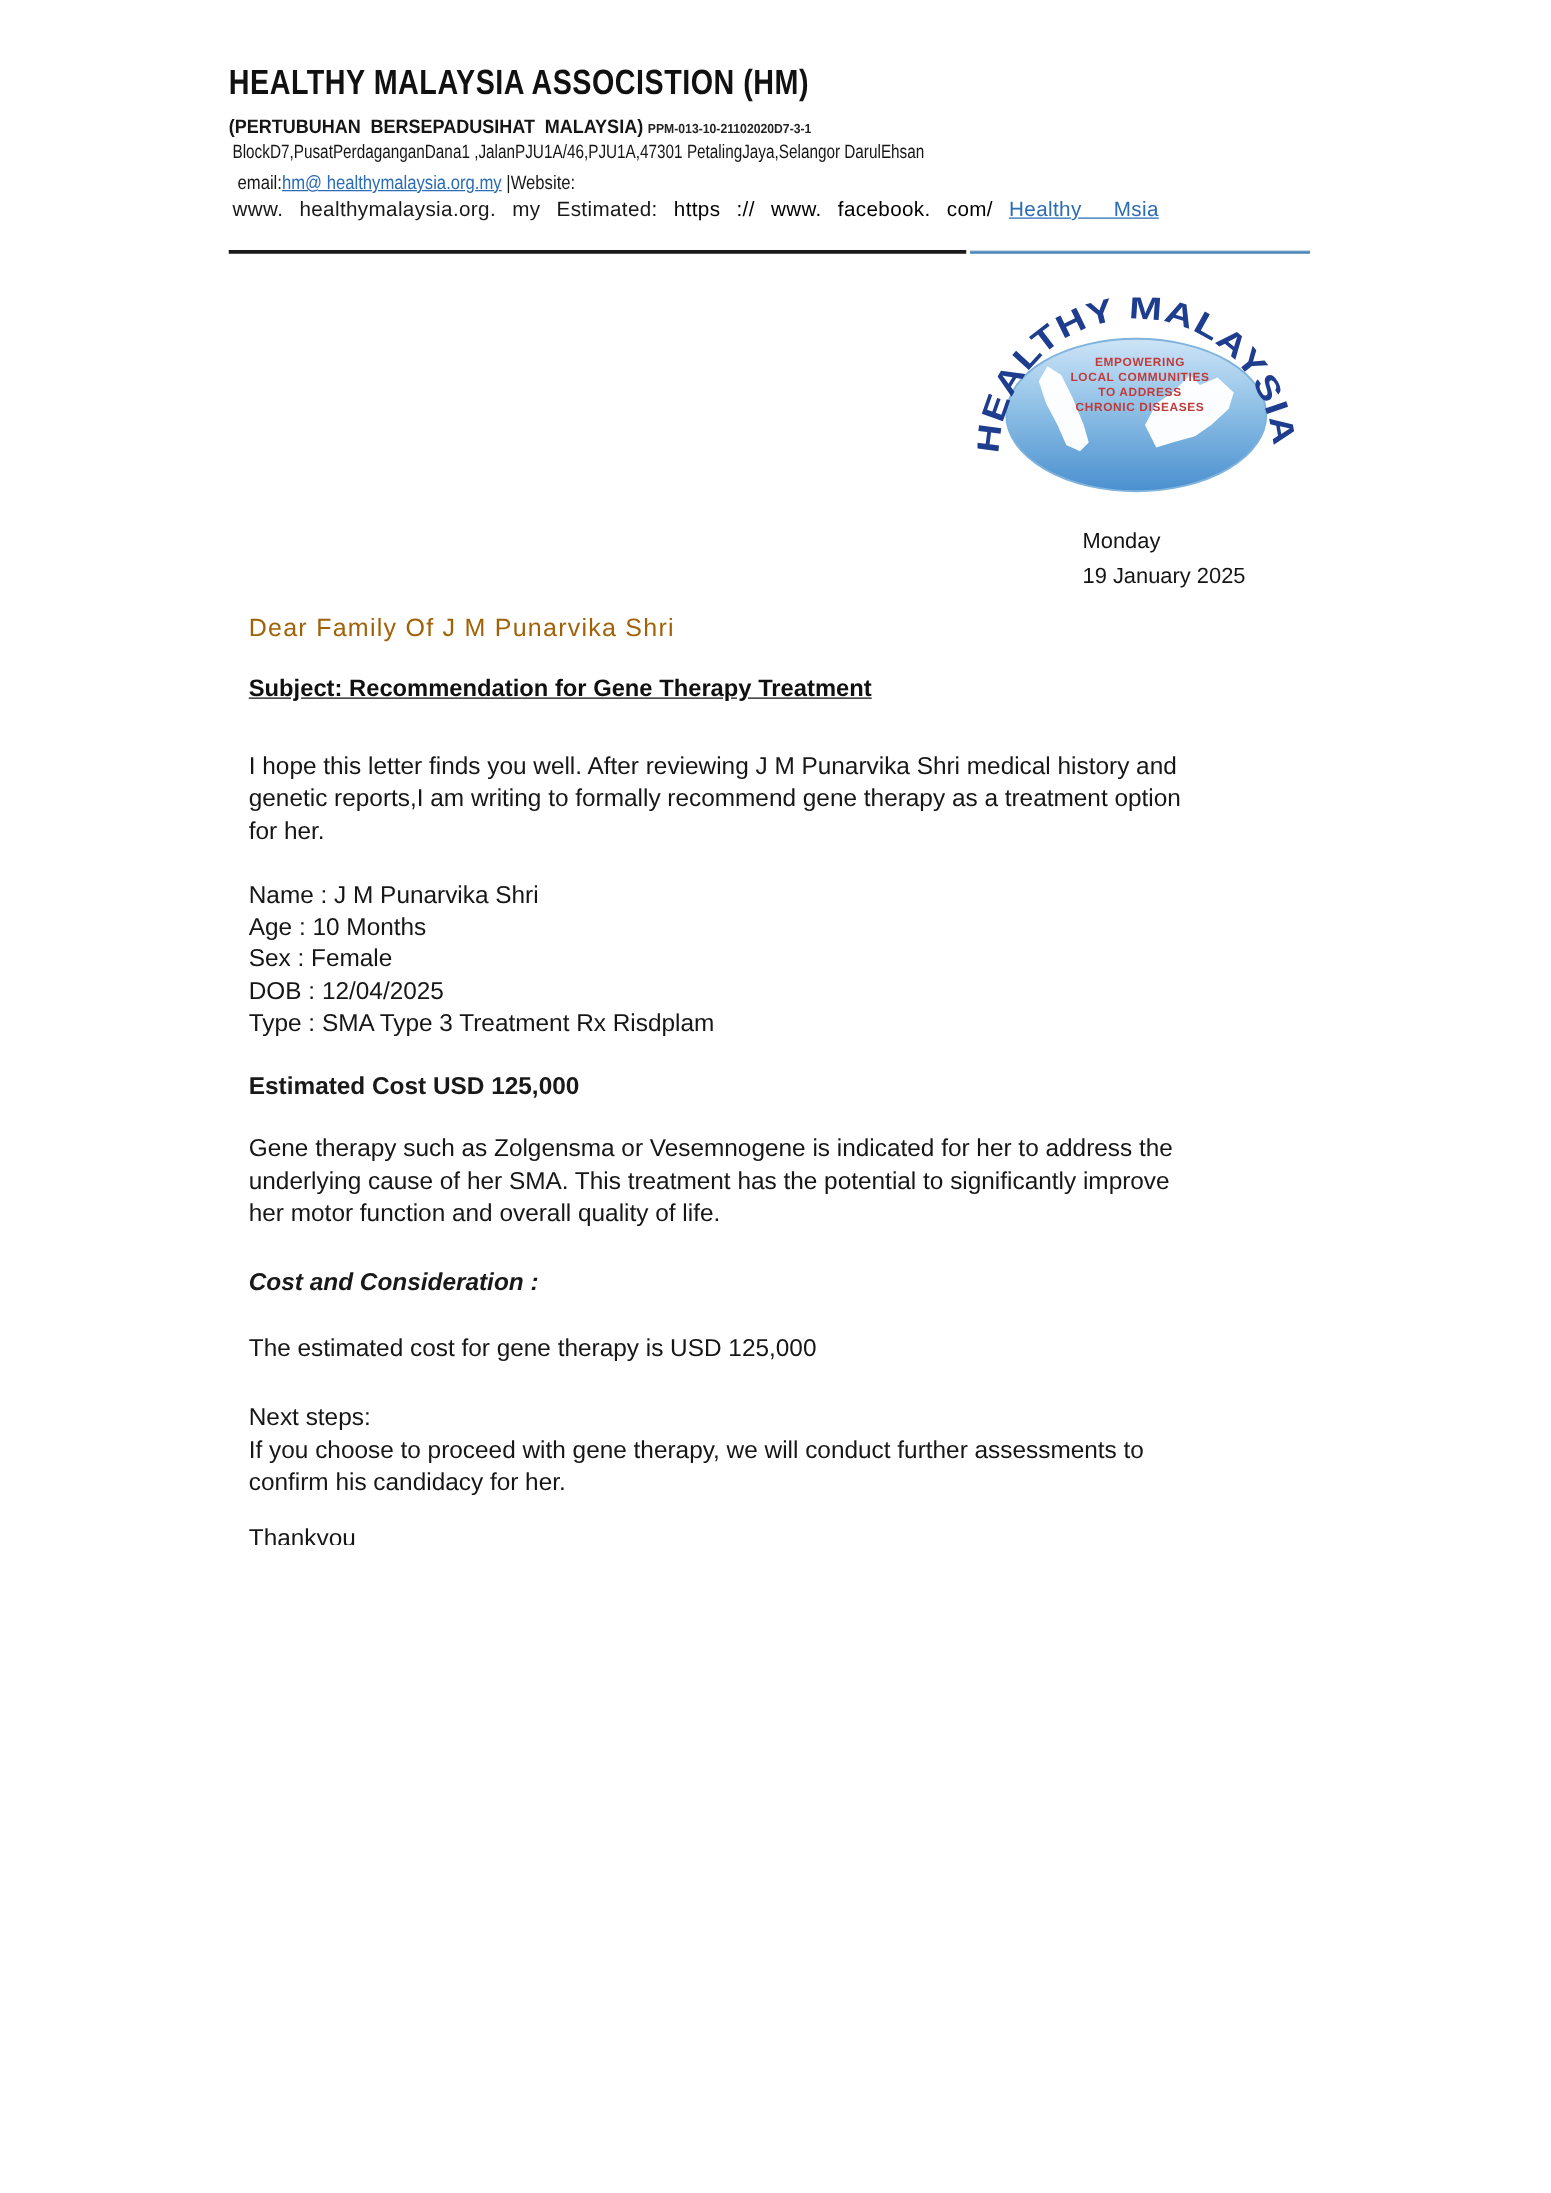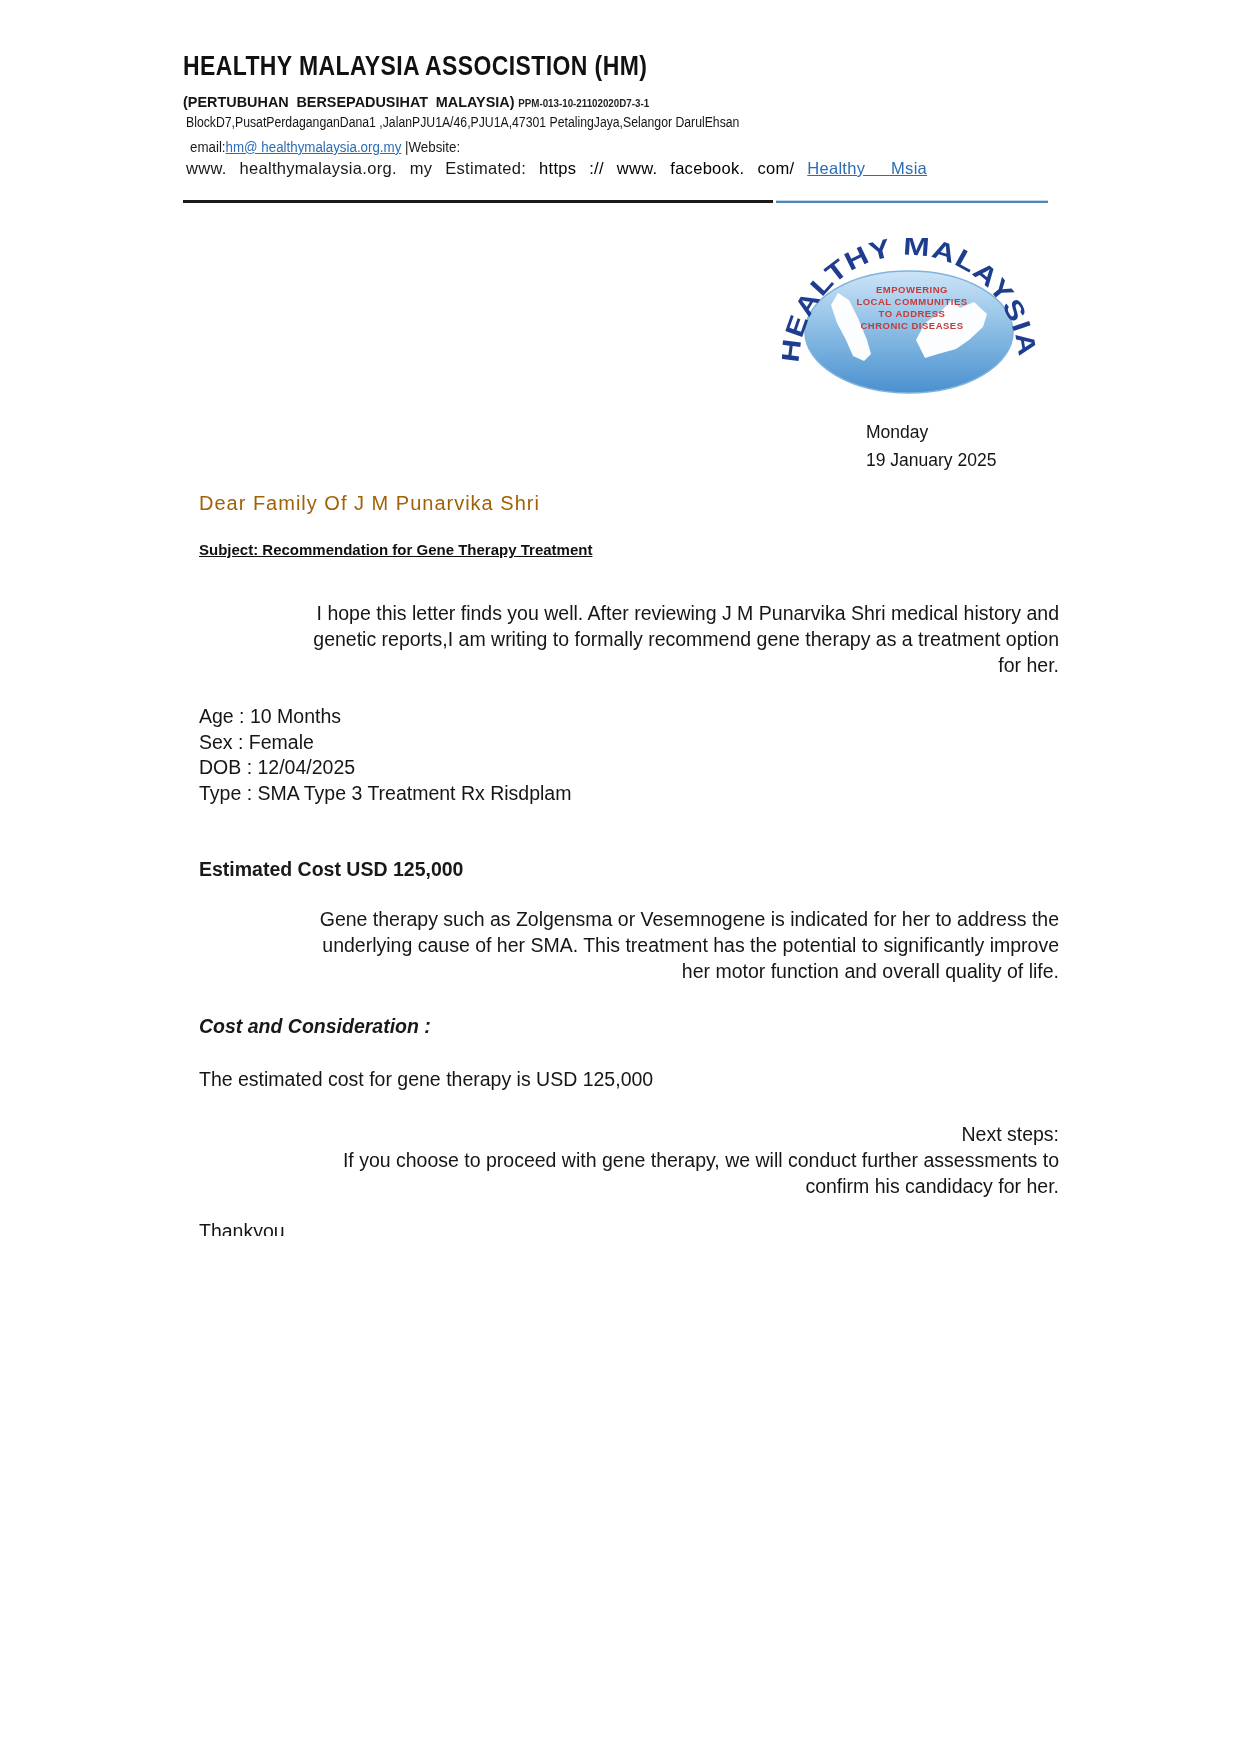--- a/index.html
+++ b/index.html
@@ -60,29 +60,29 @@
   .logo-box { left: 782px; top: 238px; width: 254px; height: 160px; }
 
   
   .date-block {
     left: 866px; top: 418px;
     font-size: 17.5px; line-height: 28px; color: #141414;
   }
 
   
   .body-text { font-size: 19.5px; line-height: 26px; color: #161616; }
-  .pre { white-space: pre-line; text-align: right; }
+  .pre { white-space: pre-line; }
 
   .salutation {
     left: 199px; top: 492px;
     font-size: 20px; letter-spacing: 1px; color: #a16207;
   }
   .subject {
     left: 199px; top: 541px;
-    font-size: 15px; font-weight: bold; text-decoration: underline;
+    font-size: 19px; font-weight: bold; text-decoration: underline;
     color: #101010;
   }
   .intro   { left: 199px; top: 600px; width: 860px; }
   .details { left: 199px; top: 704px; line-height: 25.7px; }
   .est-cost-heading { left: 199px; top: 858px; font-size: 19.5px; font-weight: bold; }
   .therapy { left: 199px; top: 906px; width: 860px; }
   .cost-heading { left: 199px; top: 1015px; font-size: 19.5px; font-weight: bold; font-style: italic; }
   .cost-line { left: 199px; top: 1066px; }
   .next-steps { left: 199px; top: 1121px; width: 860px; }
   .thanks  { left: 199px; top: 1218px; }
@@ -157,20 +157,21 @@
 
   <div class="abs salutation">Dear Family Of J M Punarvika Shri</div>
 
   <div class="abs subject">Subject: Recommendation for Gene Therapy Treatment</div>
 
   <div class="abs body-text pre intro">I hope this letter finds you well. After reviewing J M Punarvika Shri medical history and
 genetic reports,I am writing to formally recommend gene therapy as a treatment option
 for her.</div>
 
   <div class="abs body-text details">
+    <div>Name : J M Punarvika Shri</div>
     <div>Age : 10 Months</div>
     <div>Sex : Female</div>
     <div>DOB : 12/04/2025</div>
     <div>Type : SMA Type 3 Treatment Rx Risdplam</div>
   </div>
 
   <div class="abs est-cost-heading">Estimated Cost USD 125,000</div>
 
   <div class="abs body-text pre therapy">Gene therapy such as Zolgensma or Vesemnogene is indicated for her to address the
 underlying cause of her SMA. This treatment has the potential to significantly improve

